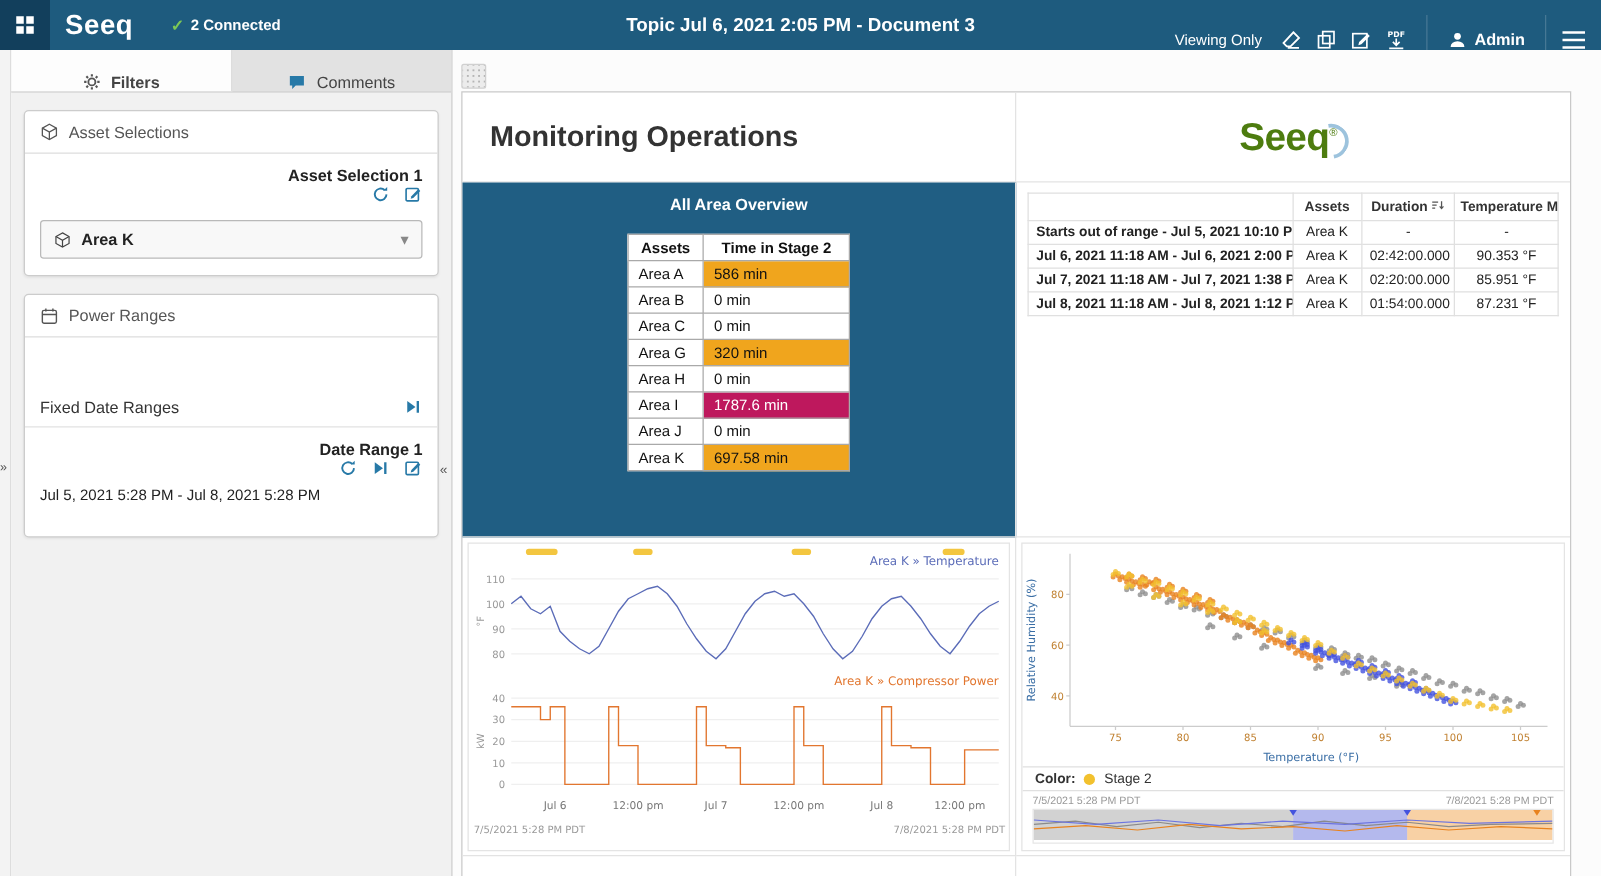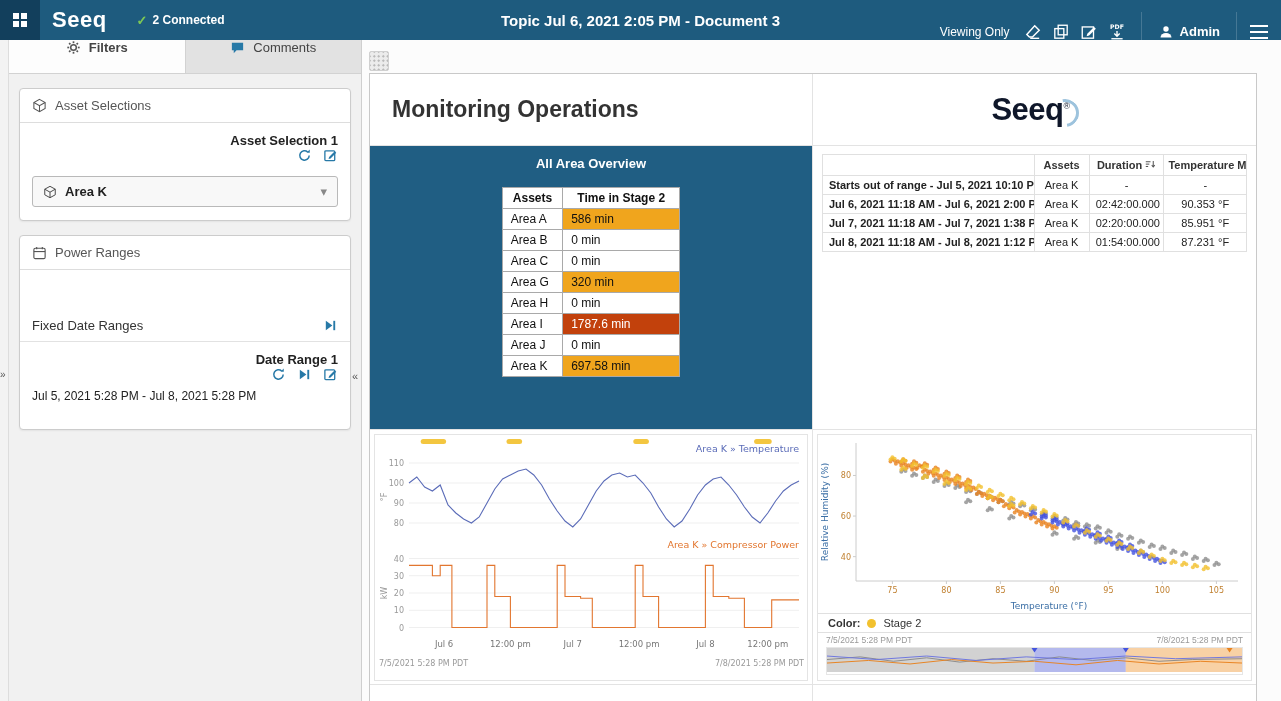--- a/index.html
+++ b/index.html
@@ -17,21 +17,21 @@
   .user{display:flex;align-items:center;gap:6px;font-size:13px;font-weight:600;padding:0 16px;height:40px;margin-left:10px;border-left:1px solid rgba(255,255,255,.18);cursor:pointer;}
   .hamburger{width:44px;height:40px;display:flex;flex-direction:column;align-items:center;justify-content:center;gap:4px;border-left:1px solid rgba(255,255,255,.18);cursor:pointer;}
   .hamburger i{display:block;width:18px;height:2px;background:#fff;}
   
   .shell{display:flex;height:661px;}
   .left-rail{width:8px;background:#f3f3f3;border-right:1px solid #ddd;position:relative;flex:0 0 auto;}
   .rail-toggle{position:absolute;top:330px;left:0;font-size:10px;color:#555;cursor:pointer;line-height:10px;}
   
   .sidebar{width:352px;background:#f1f1f1;border-right:1px solid #cfcfcf;position:relative;flex:0 0 auto;}
   .tabs{display:flex;background:#e2e2e2;border-bottom:1px solid #d2d2d2;}
-  .tab{flex:1;height:33px;display:flex;align-items:flex-start;justify-content:center;gap:8px;font-size:13px;color:#444;cursor:pointer;}
+  .tab{flex:1;height:33px;display:flex;align-items:flex-end;justify-content:center;gap:8px;font-size:13px;color:#444;cursor:pointer;}
   .tab.active{background:#fdfdfd;font-weight:600;border-right:1px solid #d2d2d2;}
   .card{background:#fff;border:1px solid #ccc;border-radius:4px;margin:14px 10px;box-shadow:0 1px 2px rgba(0,0,0,.06);}
   .card-header{display:flex;align-items:center;gap:8px;padding:9px 12px;border-bottom:1px solid #ddd;color:#565656;font-size:13px;}
   .card-row{display:flex;align-items:flex-end;padding:10px 12px 4px;flex-direction:column;}
   .row-label{font-weight:bold;font-size:13px;color:#222;flex:1;}
   .row-icons{display:flex;gap:11px;align-items:center;}
   .row-icons svg{cursor:pointer;}
   .select{margin:9px 12px 13px;border:1px solid #b9b9b9;border-radius:3px;background:#f8f8f8;display:flex;align-items:center;gap:8px;padding:7px 10px;font-size:13px;font-weight:bold;color:#222;cursor:pointer;}
   .select .chev{margin-left:auto;color:#888;font-weight:normal;}
   .subrow{display:flex;align-items:center;padding:8px 12px;border-bottom:1px solid #e2e2e2;font-size:13px;color:#333;margin-top:40px;}
@@ -42,21 +42,21 @@
   .main{flex:1;background:#fcfcfc;overflow:hidden;}
   .drag-handle{width:18px;height:18px;background:#ececec;border:1px solid #d0d0d0;margin:11px 0 2px 7px;border-radius:2px;cursor:grab;
     background-image:radial-gradient(#b5b5b5 1px,transparent 1.1px);background-size:4.5px 4.5px;background-position:2px 2px;}
   .page{margin-left:7px;width:886px;height:640px;background:#fff;border:1px solid #c9c9c9;display:grid;
     grid-template-columns:1fr 1fr;grid-template-rows:72px 284px 255px 1fr;}
   .cb{border-bottom:1px solid #e3e3e3;}
   .cr{border-right:1px solid #e3e3e3;}
   .h-cell{padding:16px 22px;overflow:hidden;}
   .doc-heading{font-size:23px;font-weight:700;color:#333;margin:6px 0 0;}
   .logo-cell{display:flex;align-items:center;justify-content:center;overflow:hidden;}
-  .doc-logo{position:relative;font-size:31px;font-weight:bold;color:#0f172a;letter-spacing:-.5px;padding-right:8px;}
+  .doc-logo{position:relative;font-size:31px;font-weight:bold;color:#4d7c0f;letter-spacing:-.5px;padding-right:8px;}
   .doc-logo .swirl{position:absolute;width:22px;height:22px;border:3px solid #9dc3dd;border-radius:50%;border-left-color:transparent;border-bottom-color:transparent;right:-1px;top:7px;transform:rotate(35deg);}
   .doc-logo sup{font-size:9px;font-weight:normal;}
   .blue-panel{background:#205E83;overflow:hidden;}
   .panel-title{color:#fff;text-align:center;font-weight:bold;font-size:13px;padding-top:10px;}
   .ov-table{border-collapse:collapse;margin:16px auto 0;background:#fff;font-size:12px;color:#111;}
   .ov-table th{border:1px solid #a9a9a9;padding:3px 10px;font-weight:bold;text-align:center;background:#fff;white-space:nowrap;}
   .ov-table td{border:1px solid #a9a9a9;padding:3px 8px;white-space:nowrap;}
   .ov-val{min-width:100px;}
   .ct-cell{padding:8px 9px;overflow:hidden;}
   .ct-table{width:100%;border-collapse:collapse;font-size:11px;color:#222;table-layout:fixed;}
@@ -268,21 +268,21 @@
               <tr>
                 <td>Area G</td>
                 <td class="ov-val" style="background: rgb(240, 165, 29);">320 min</td>
               </tr>
               <tr>
                 <td>Area H</td>
                 <td class="ov-val">0 min</td>
               </tr>
               <tr>
                 <td>Area I</td>
-                <td class="ov-val" style="background: #c2410c; color: rgb(255, 255, 255);">1787.6 min</td>
+                <td class="ov-val" style="background: #be185d; color: rgb(255, 255, 255);">1787.6 min</td>
               </tr>
               <tr>
                 <td>Area J</td>
                 <td class="ov-val">0 min</td>
               </tr>
               <tr>
                 <td>Area K</td>
                 <td class="ov-val" style="background: rgb(240, 165, 29);">697.58 min</td>
               </tr>
             </tbody>

